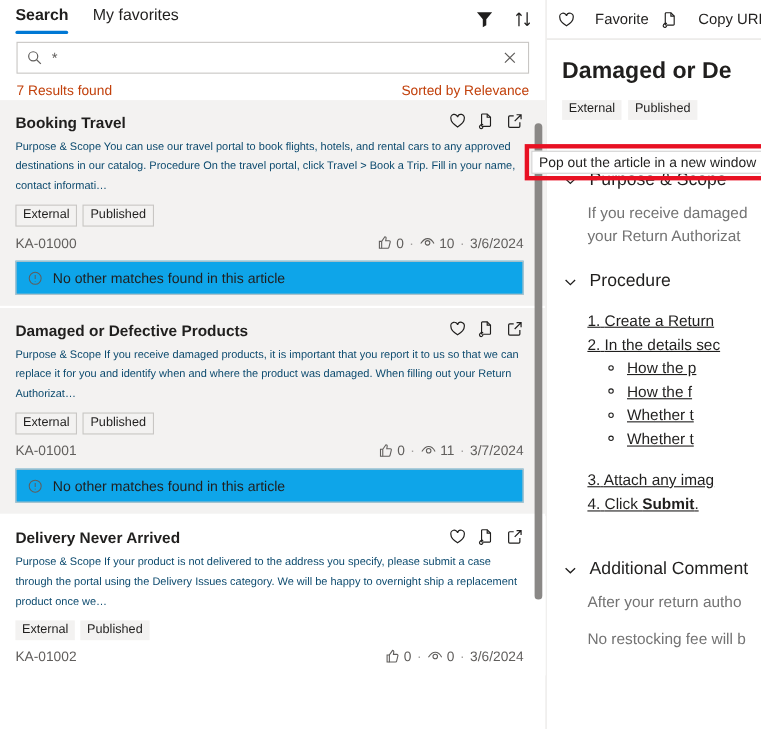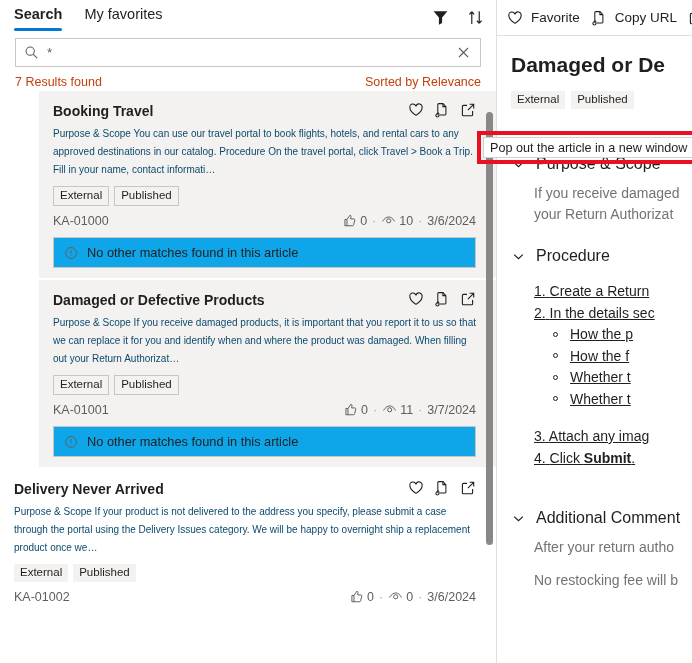--- a/index.html
+++ b/index.html
@@ -66,21 +66,21 @@
     position: absolute;
     top: 91px; left: 0; width: 497px; bottom: 0;
     overflow: hidden;
   }
   .card {
     background: #ffffff;
     padding: 10px 21px 10px 14px;
     margin-bottom: 2px;
     position: relative;
   }
-  .card.hl { background: #f3f2f1; margin-left: 39px; }
+  .card.hl { background: #f3f2f1; }
   .card-head { display: flex; align-items: flex-start; }
   .card-title {
     font-size: 14px; font-weight: bold; color: #201f1e;
     flex: 1; line-height: 18px; padding-top: 1px;
   }
   .card-actions { display: flex; align-items: center; gap: 10px; padding-top: 1px; }
   .card-actions .ci { cursor: pointer; display: flex; }
 
   .card-snippet {
     font-size: 10px; line-height: 18px; color: #0c4a6e;
@@ -119,21 +119,21 @@
     width: 195px; height: 663px; position: relative;
     background: #ffffff; overflow: hidden;
   }
   .rp-toolbar {
     display: flex; align-items: center; height: 36px;
     padding-left: 10px; gap: 5px;
     border-bottom: 1px solid #e1dfdd;
     white-space: nowrap; overflow: hidden;
   }
   .rp-act {
-    display: flex; align-items: center; gap: 8px;
+    display: flex; align-items: center; gap: 18px;
     font-size: 13.5px; color: #201f1e; cursor: pointer;
     padding-right: 6px;
   }
   .rp-body { padding: 16px 0 0 14px; }
   .rp-title {
     font-size: 21px; font-weight: bold; color: #201f1e;
     white-space: nowrap; line-height: 26px;
   }
   .rp-badges { margin-top: 13px; display: flex; gap: 6px; }
   .rp-badge {

